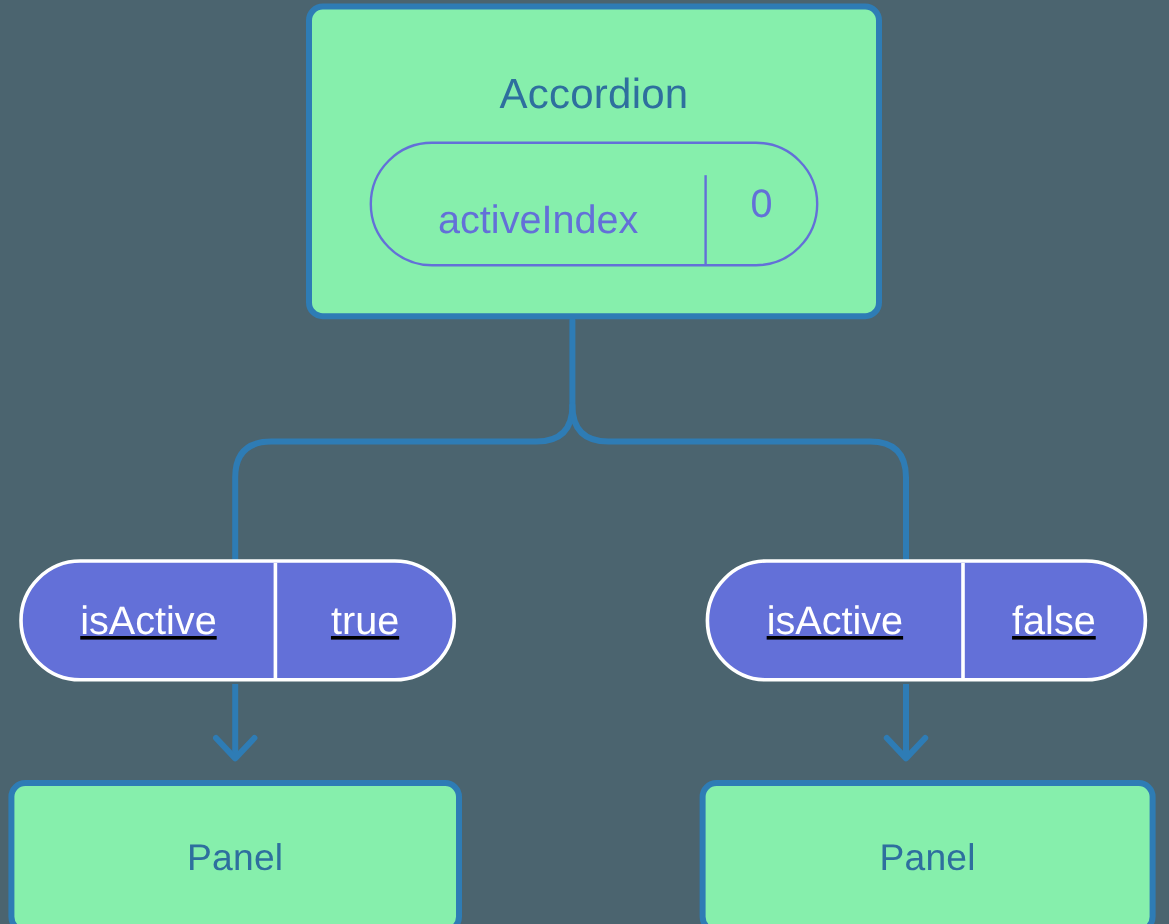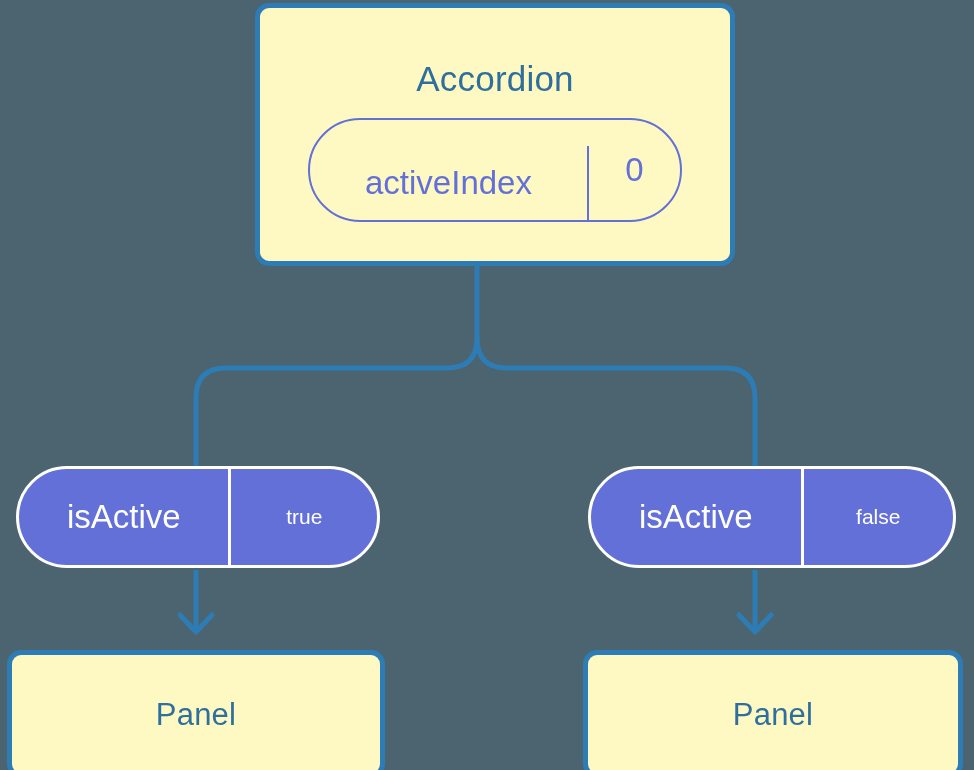--- a/index.html
+++ b/index.html
@@ -23,21 +23,21 @@
     left: 0;
     top: 0;
     width: 974px;
     height: 770px;
     pointer-events: none;
   }
 
   
   .node-box {
     position: absolute;
-    background: #fef9c3;
+    background: #86efac;
     border: 5px solid #2e7cb5;
     border-radius: 14px;
     box-sizing: border-box;
     display: flex;
     flex-direction: column;
     align-items: center;
   }
   .node-title {
     color: #2e6f9e;
     font-size: 35px;
@@ -107,29 +107,30 @@
   .pill-outline .pill-val {
     color: #6370d8;
     font-size: 33px;
   }
 
   
   .pill-filled {
     background: #6370d8;
     border: 3px solid #ffffff;
     border-radius: 999px;
+    text-decoration: underline;
   }
   .pill-filled .pill-key {
     color: #ffffff;
     font-size: 33px;
     border-right: 3px solid #ffffff;
   }
   .pill-filled .pill-val {
     color: #ffffff;
-    font-size: 21px;
+    font-size: 33px;
   }
 
   #accordion-prop-pill {
     left: 308px;
     top: 118px;
     width: 374px;
     height: 104px;
   }
   #accordion-prop-pill .pill-key { width: 282px; margin-top: 26px; }
   #accordion-prop-pill .pill-val { width: 92px; }

